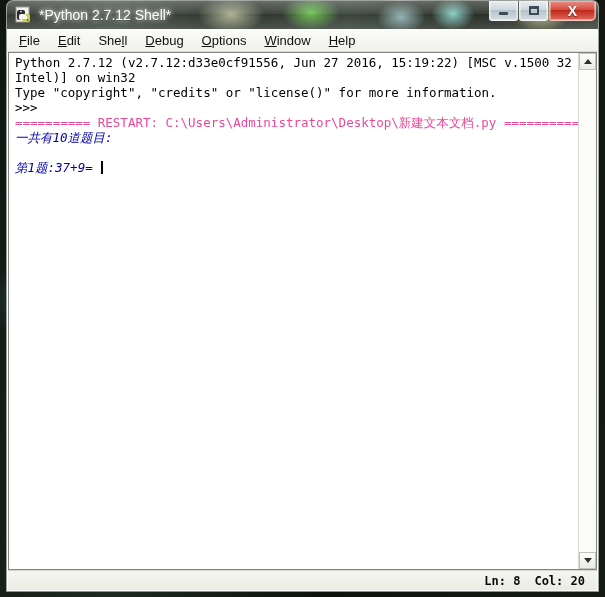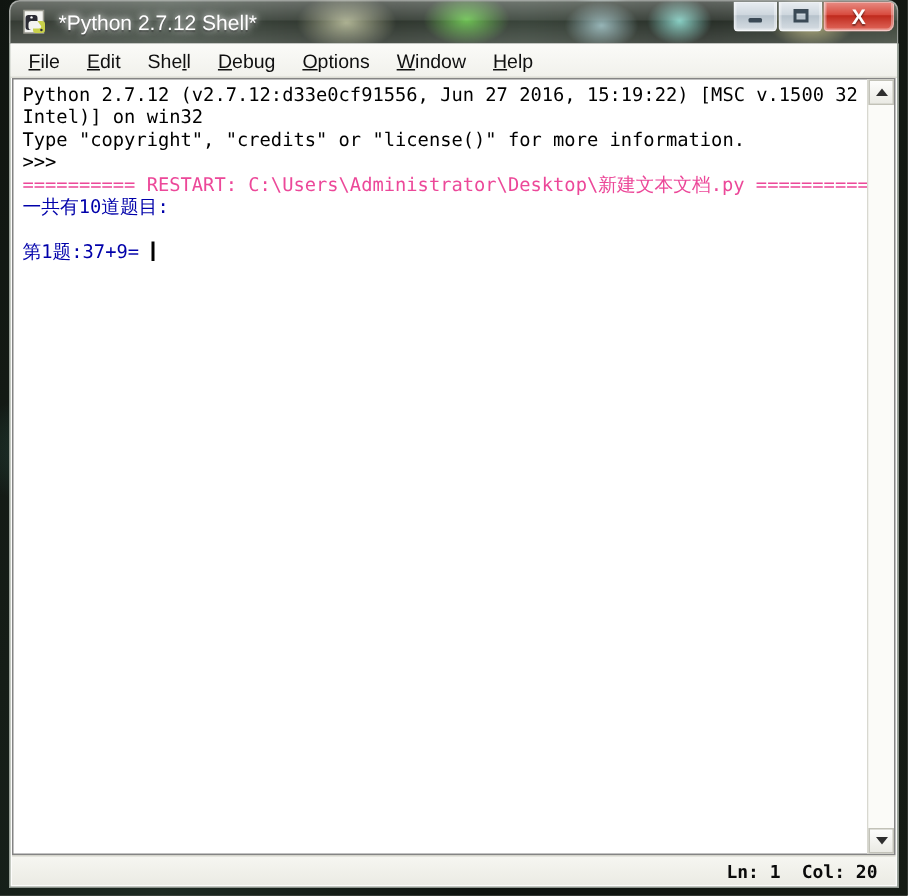--- a/index.html
+++ b/index.html
@@ -183,21 +183,21 @@
     overflow: hidden;
     font-family: "DejaVu Sans Mono", "Liberation Mono", monospace;
     font-size: 12.5px;
     line-height: 15px;
     white-space: pre;
     color: #000000;
     letter-spacing: 0px;
   }
   .ln { min-height: 15px; }
   .c-black  { color: #000000; }
-  .c-blue   { color: #0000aa; }
+  .c-blue   { color: #0000aa; font-style: italic; }
   .c-navy   { color: #ec4899; }
   .caret {
     display: inline-block;
     width: 2px;
     height: 13px;
     background: #000000;
     vertical-align: -2px;
     margin-left: 1px;
   }
 
@@ -311,18 +311,18 @@
           <span class="sb-arrow up"></span>
         </div>
         <div class="sb-track"></div>
         <div class="sb-btn">
           <span class="sb-arrow down"></span>
         </div>
       </div>
     </div>
 
     <div id="statusbar">
-      <span class="status-cell">Ln: 1</span>
+      <span class="status-cell">Ln: 8</span>
       <span class="status-cell">Col: 20</span>
     </div>
 
   </div>
 </div>
 
 </body></html>

